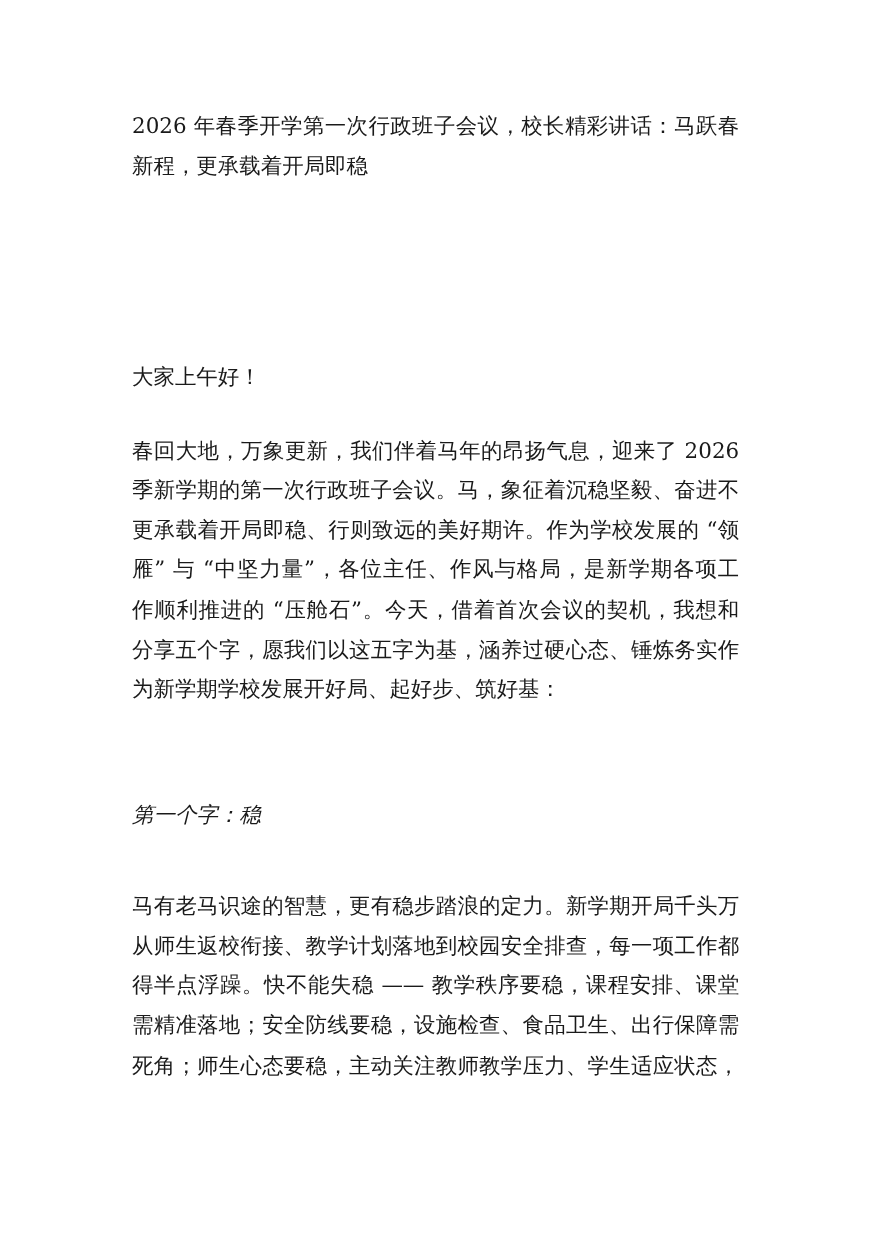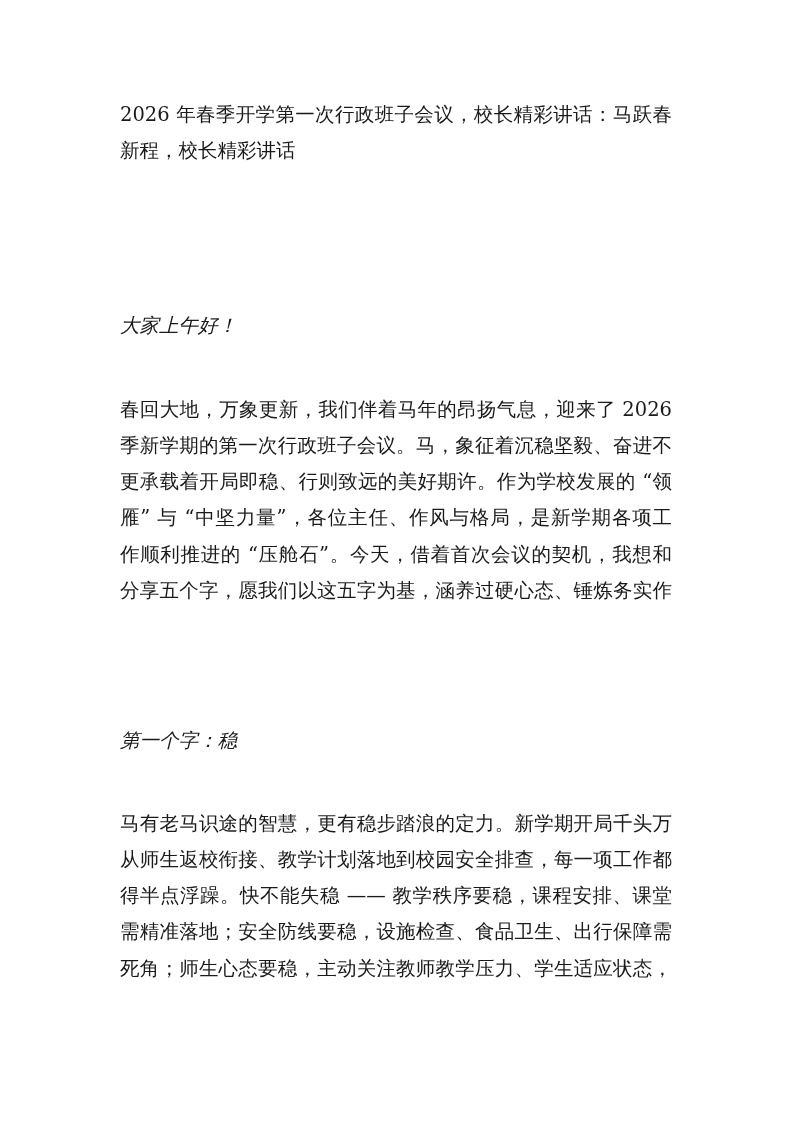--- a/index.html
+++ b/index.html
@@ -38,31 +38,32 @@
       white-space: normal;
       overflow: hidden;
     }
   </style>
 </head>
 <body>
 
 <div class="page">
 
   <div class="line full" style="top:103px;">2026 年春季开学第一次行政班子会议，校长精彩讲话：马跃春潮启</div>
-  <div class="line" style="top:139px;">新程，校长精彩讲话</div>
+  <div class="line" style="top:139px;">新程，更承载着开局即稳</div>
 
 
-  <div class="line" style="top:314px;font-style:italic;">大家上午好！</div>
+  <div class="line" style="top:331px;">大家上午好！</div>
 
   <div class="line full" style="top:398px;">春回大地，万象更新，我们伴着马年的昂扬气息，迎来了 2026 年春</div>
   <div class="line full" style="top:434px;">季新学期的第一次行政班子会议。马，象征着沉稳坚毅、奋进不息，</div>
   <div class="line full" style="top:470px;">更承载着开局即稳、行则致远的美好期许。作为学校发展的 “领头</div>
   <div class="line full" style="top:506px;">雁” 与 “中坚力量”，各位主任、作风与格局，是新学期各项工</div>
   <div class="line full" style="top:543px;">作顺利推进的 “压舱石”。今天，借着首次会议的契机，我想和大家</div>
   <div class="line full" style="top:579px;">分享五个字，愿我们以这五字为基，涵养过硬心态、锤炼务实作风，</div>
+  <div class="line" style="top:615px;">为新学期学校发展开好局、起好步、筑好基：</div>
 
   <div class="line" style="top:729px;font-style:italic;">第一个字：稳</div>
 
   <div class="line full" style="top:812px;">马有老马识途的智慧，更有稳步踏浪的定力。新学期开局千头万绪，</div>
   <div class="line full" style="top:848px;">从师生返校衔接、教学计划落地到校园安全排查，每一项工作都容不</div>
   <div class="line full" style="top:884px;">得半点浮躁。快不能失稳 —— 教学秩序要稳，课程安排、课堂质量</div>
   <div class="line full" style="top:920px;">需精准落地；安全防线要稳，设施检查、食品卫生、出行保障需不留</div>
   <div class="line full" style="top:957px;">死角；师生心态要稳，主动关注教师教学压力、学生适应状态，及时</div>
 
 </div>

